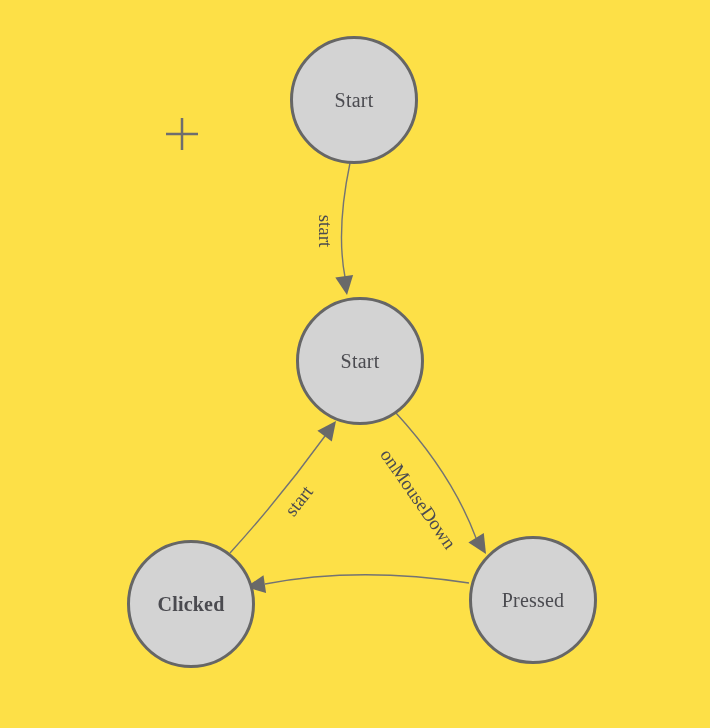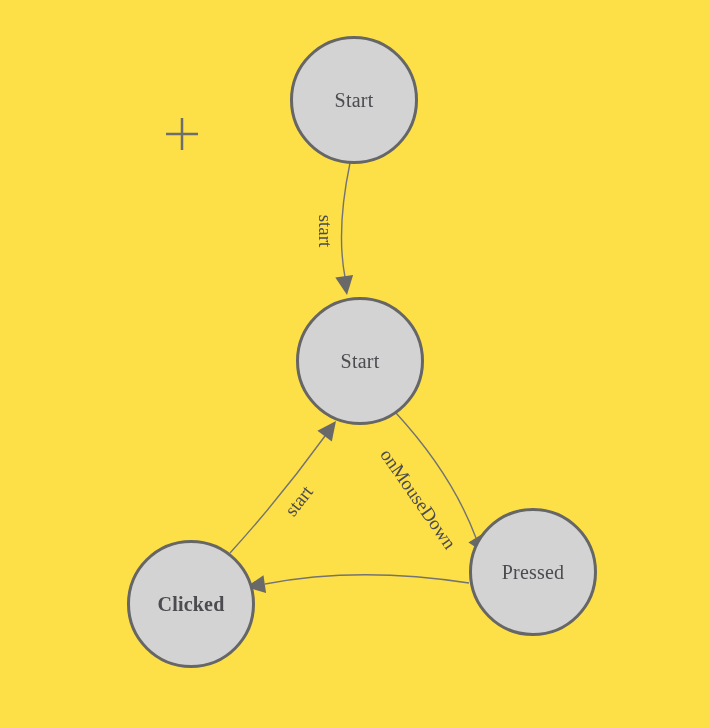--- a/index.html
+++ b/index.html
@@ -36,21 +36,21 @@
   }
   .node-label {
     font-size: 20px;
     color: #4b4b50;
     letter-spacing: 0.2px;
     user-select: none;
   }
   #node-start   { left: 290px; top: 36px;  }
   #node-ready   { left: 296px; top: 297px; }
   #node-clicked { left: 127px; top: 540px; font-weight: bold; }
-  #node-pressed { left: 469px; top: 508px; text-align: center; }
+  #node-pressed { left: 469px; top: 536px; text-align: center; }
   .edge-label {
     position: absolute;
     font-size: 19px;
     color: #4b4b50;
     white-space: nowrap;
     user-select: none;
   }
   #edge-label-start-ready {
     left: 325px; top: 231px;
     transform: translate(-50%, -50%) rotate(90deg);

